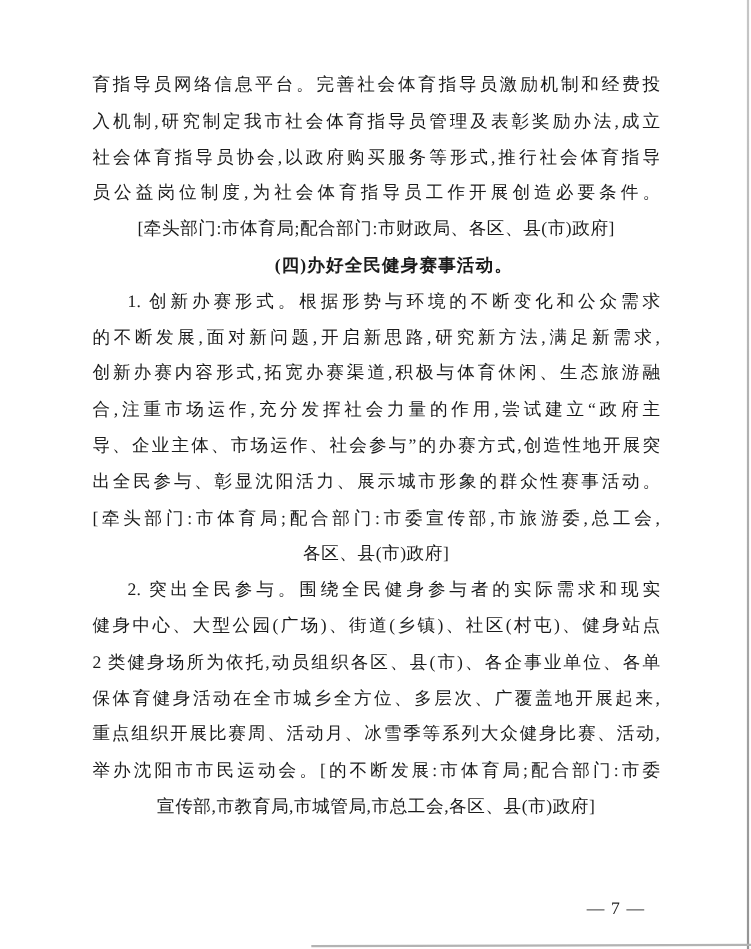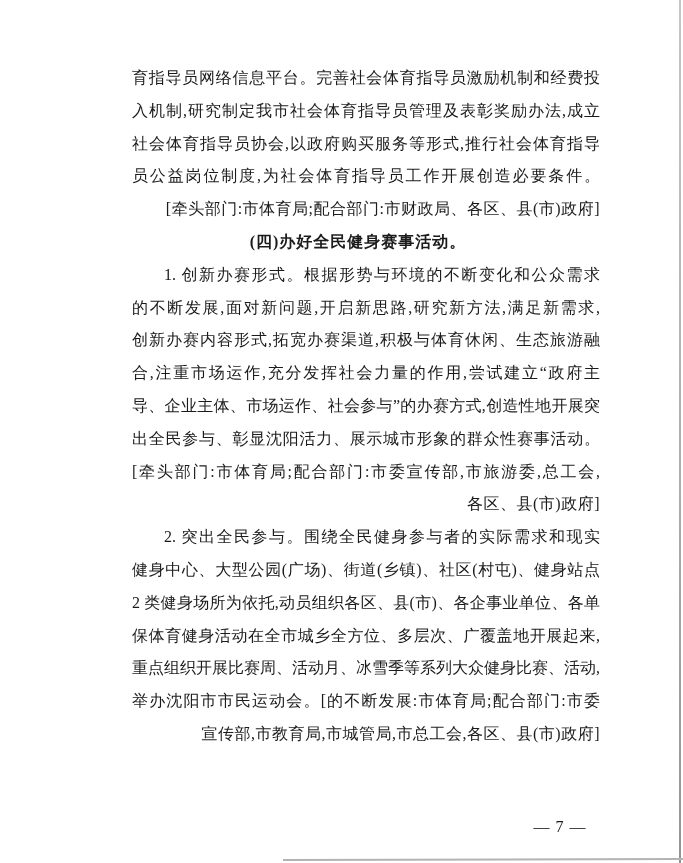--- a/index.html
+++ b/index.html
@@ -39,24 +39,23 @@
   }
   .line {
     height: 32.8px;
     line-height: 32.8px;
     white-space: normal;
     text-justify: inter-character;
   }
   .line.j {
     text-align: justify;
     text-align-last: justify;
-    margin-left: 48px;
   }
   .line.l {
-    text-align: right;
+    text-align: center;
     letter-spacing: 0.5px;
   }
   .line.ind { text-indent: 2em; }
   .line.head {
     font-weight: bold;
     text-align: center;
     letter-spacing: 1px;
   }
   .pagenum {
     position: absolute;

